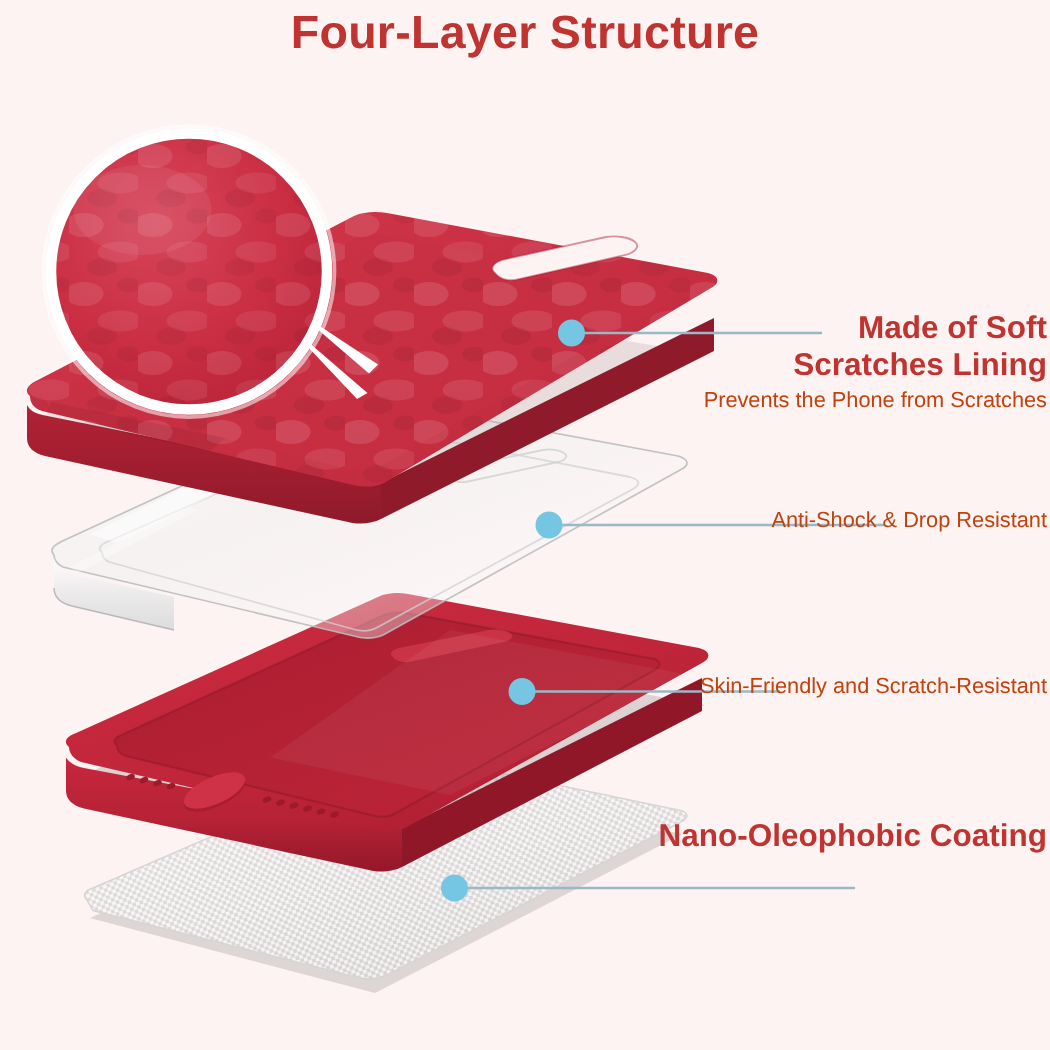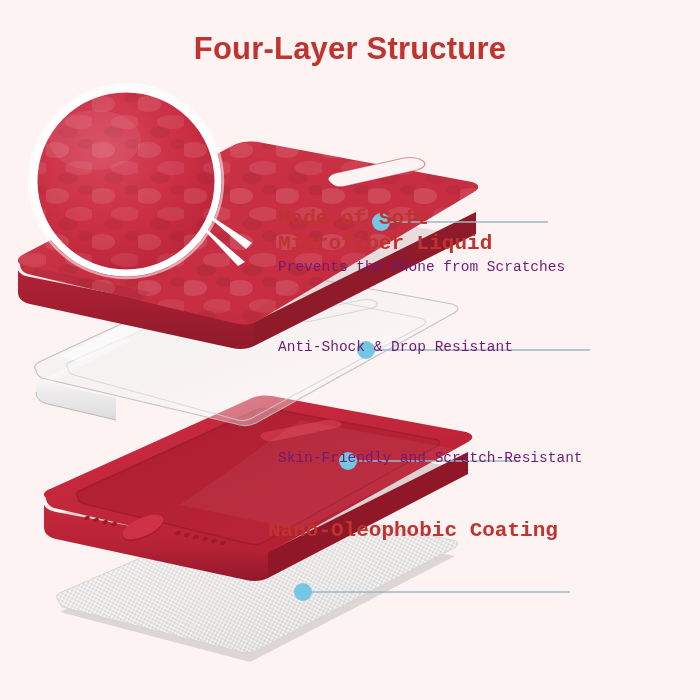--- a/index.html
+++ b/index.html
@@ -10,42 +10,41 @@
     position:relative;
   }
   #stage{position:absolute;inset:0;width:700px;height:700px;}
 
   
   .title{
     position:absolute;left:0;top:4px;width:700px;
     text-align:center;
     font-size:31px;font-weight:bold;letter-spacing:.2px;
     color:#bf3330;
-    margin-top:27px;
   }
 
   
   svg.art{position:absolute;left:0;top:0;width:700px;height:700px;}
 
   
-  .callout{position:absolute;text-align:left;font-family:Liberation Mono, monospace;}
+  .callout{position:absolute;text-align:right;}
   .co-title{
     color:#bf3330;font-weight:bold;font-size:21px;line-height:25px;
     white-space:nowrap;
   }
   .co-sub{
-    color:#701a75;font-size:14.5px;line-height:19px;margin-top:2px;
+    color:#c2410c;font-size:14.5px;line-height:19px;margin-top:2px;
     white-space:nowrap;
   }
   .co-sub.two{white-space:normal;}
 
   #callout-microfiber{right:2px;top:206px;width:420px;}
   #callout-hardpc{right:2px;top:336px;width:420px;}
   #callout-silicone{right:2px;top:447px;width:420px;}
-  #callout-nano{right:2px;top:518px;width:430px;}
+  #callout-nano{right:2px;top:545px;width:430px;}
   #callout-nano .co-sub{line-height:20px;}
 </style>
 </head>
 <body>
 
 <div id="stage">
 
   <div class="title">Four-Layer Structure</div>
 
   <svg class="art" viewBox="0 0 700 700">
@@ -246,21 +245,21 @@
       <circle cx="381" cy="222" r="9" fill="#74c6e3"></circle>
       <circle cx="366" cy="350" r="9" fill="#74c6e3"></circle>
       <circle cx="348" cy="461" r="9" fill="#74c6e3"></circle>
       <circle cx="303" cy="592" r="9" fill="#74c6e3"></circle>
     </g>
   </svg>
 
   <div class="callout" id="callout-microfiber">
     <div class="co-title">
       <span>Made of Soft</span><br>
-      <span>Microfiber Liquid</span>
+      <span>Scratches Lining</span>
     </div>
     <div class="co-sub">Prevents the Phone from Scratches</div>
   </div>
 
   <div class="callout" id="callout-hardpc">
     <div class="co-sub">Anti-Shock &amp; Drop Resistant</div>
   </div>
 
   <div class="callout" id="callout-silicone">
     <div class="co-sub">Skin-Friendly and Scratch-Resistant</div>

